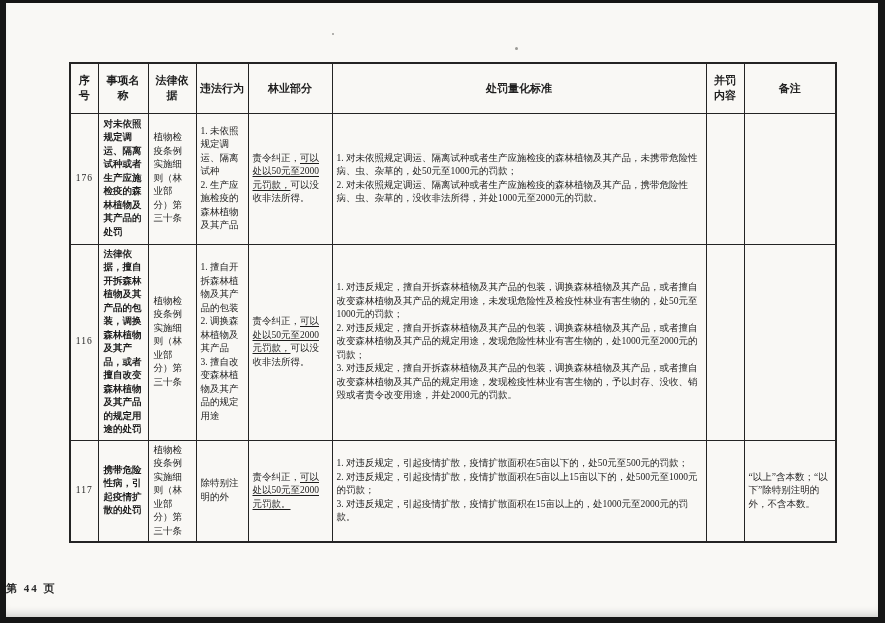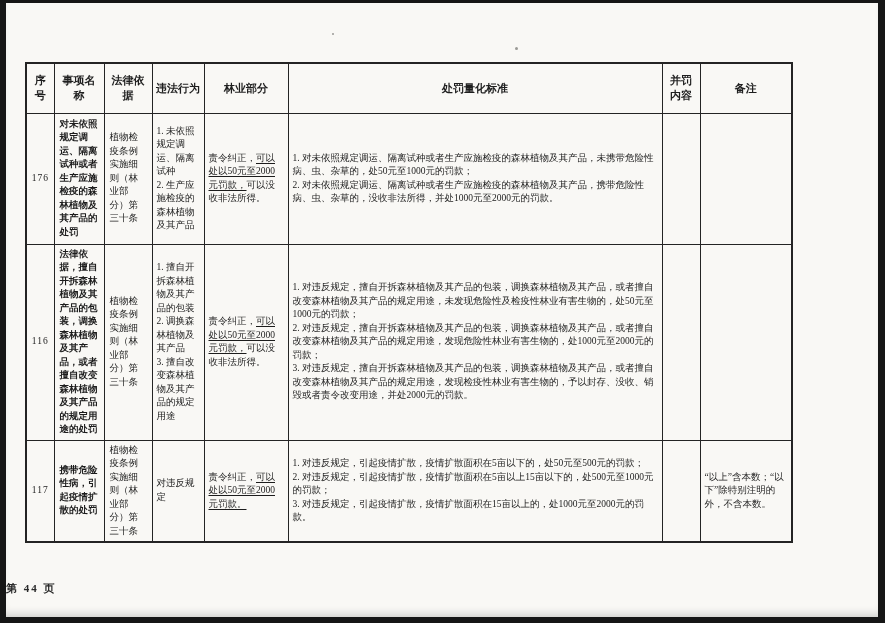--- a/index.html
+++ b/index.html
@@ -20,21 +20,21 @@
     position: absolute;
     left: 19px; top: 59px;
     width: 766px;
     border-collapse: collapse;
     table-layout: fixed;
     color: #1f1f1f;
   }
   table.doc, table.doc th, table.doc td {
     border: 1px solid #242424;
   }
-  table.doc { border: 2px solid #242424; }
+  table.doc { border: 2px solid #242424; margin-left: 44px; }
   th {
     font-size: 11px;
     font-weight: bold;
     padding: 2px 3px;
     line-height: 1.35;
     vertical-align: middle;
     text-align: center;
   }
   td {
     font-size: 9.5px;
@@ -123,21 +123,21 @@
         <td class="pre">1. 对违反规定，擅自开拆森林植物及其产品的包装，调换森林植物及其产品，或者擅自改变森林植物及其产品的规定用途，未发现危险性及检疫性林业有害生物的，处50元至1000元的罚款；
 2. 对违反规定，擅自开拆森林植物及其产品的包装，调换森林植物及其产品，或者擅自改变森林植物及其产品的规定用途，发现危险性林业有害生物的，处1000元至2000元的罚款；
 3. 对违反规定，擅自开拆森林植物及其产品的包装，调换森林植物及其产品，或者擅自改变森林植物及其产品的规定用途，发现检疫性林业有害生物的，予以封存、没收、销毁或者责令改变用途，并处2000元的罚款。</td>
         <td></td>
         <td></td>
       </tr>
       <tr class="r2">
         <td class="c-no">117</td>
         <td class="c-name">携带危险性病，引起疫情扩散的处罚</td>
         <td class="c-basis">植物检疫条例实施细则（林业部分）第三十条</td>
-        <td class="pre">对违反规定</td>
+        <td class="pre">除特别注明的外</td>
         <td><span>责令纠正，</span><span class="u">可以处以50元至2000元罚款。</span><span></span></td>
         <td class="pre">1. 对违反规定，引起疫情扩散，疫情扩散面积在5亩以下的，处50元至500元的罚款；
 2. 对违反规定，引起疫情扩散，疫情扩散面积在5亩以上15亩以下的，处500元至1000元的罚款；
 3. 对违反规定，引起疫情扩散，疫情扩散面积在15亩以上的，处1000元至2000元的罚款。</td>
         <td></td>
         <td>“以上”含本数；“以下”除特别注明的外，不含本数。</td>
       </tr>
     </tbody>
   </table>
 

